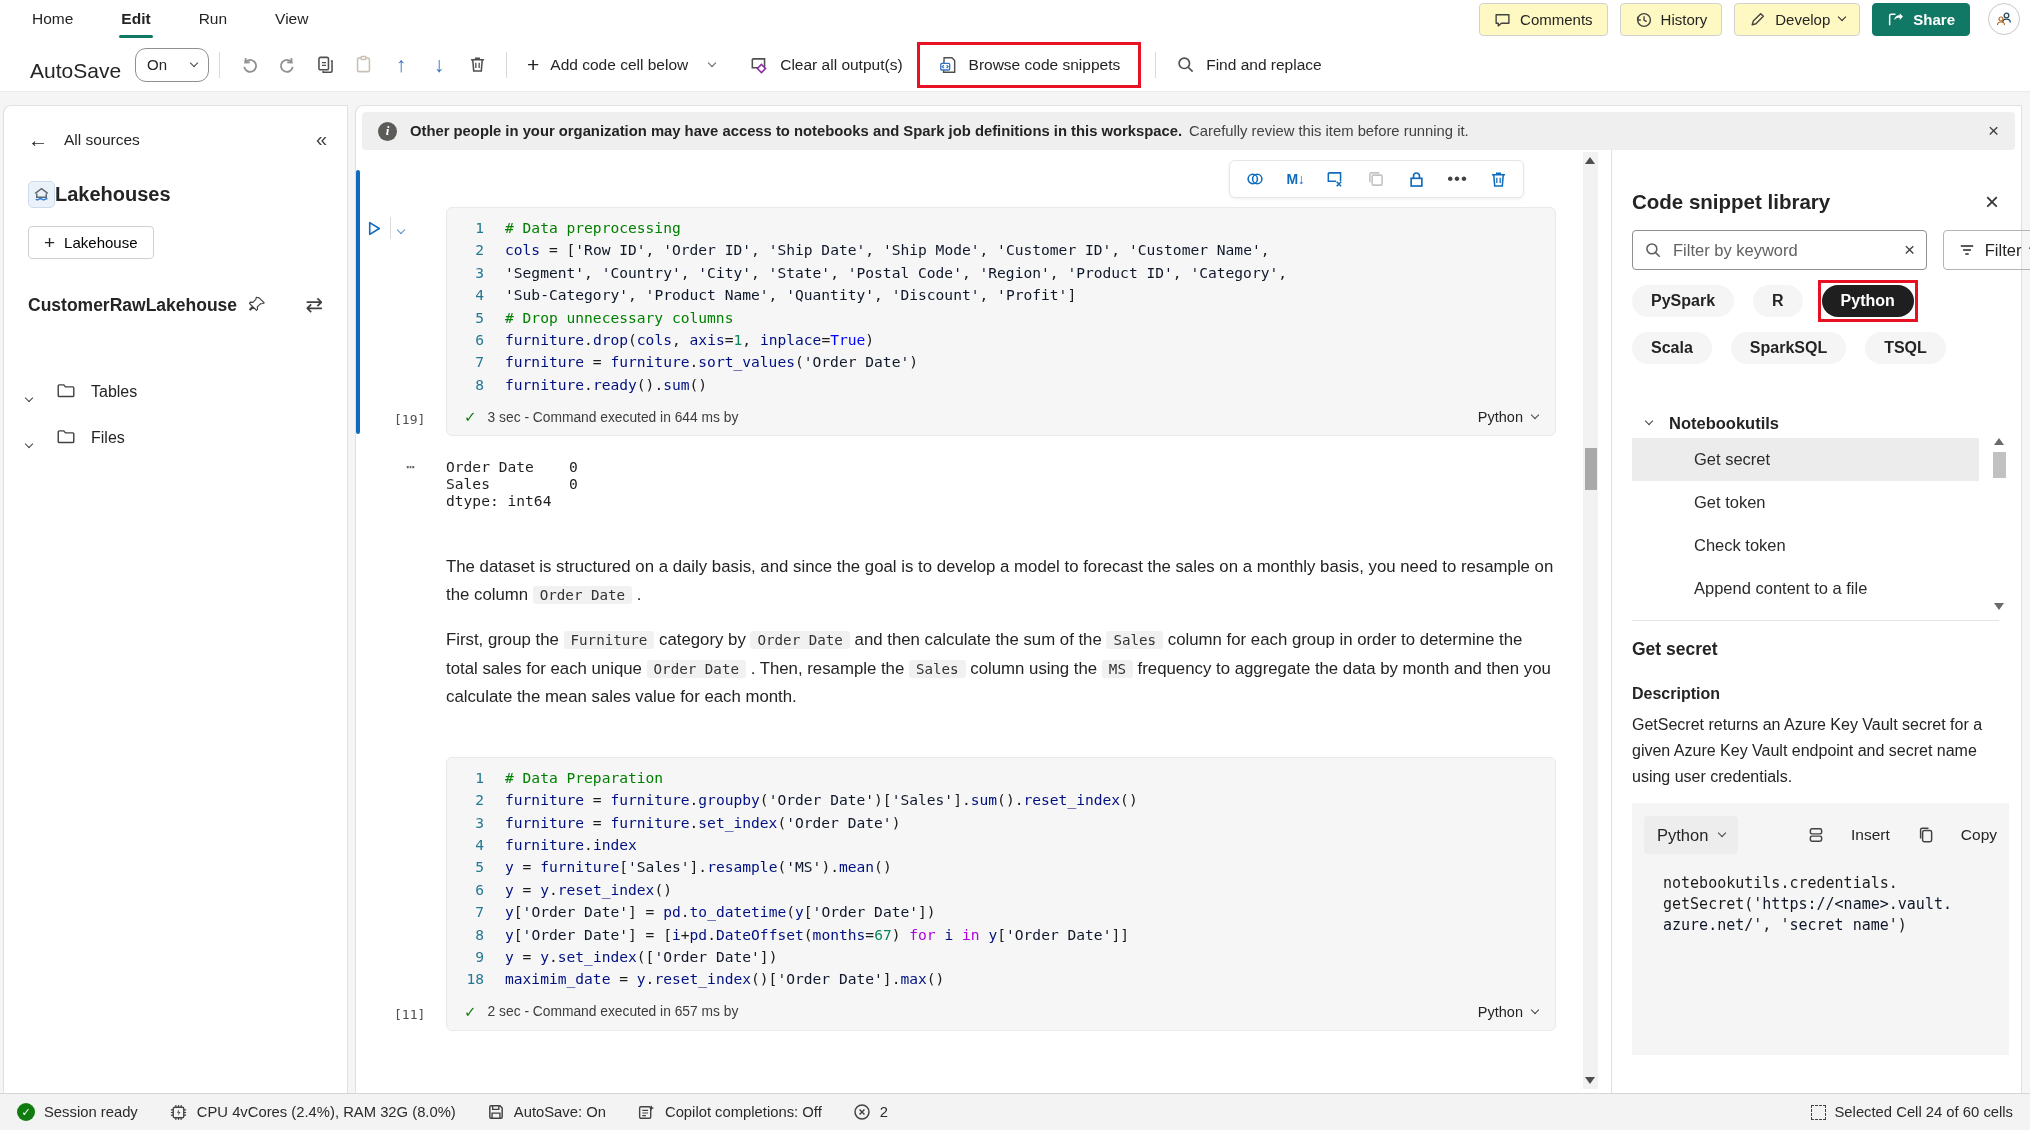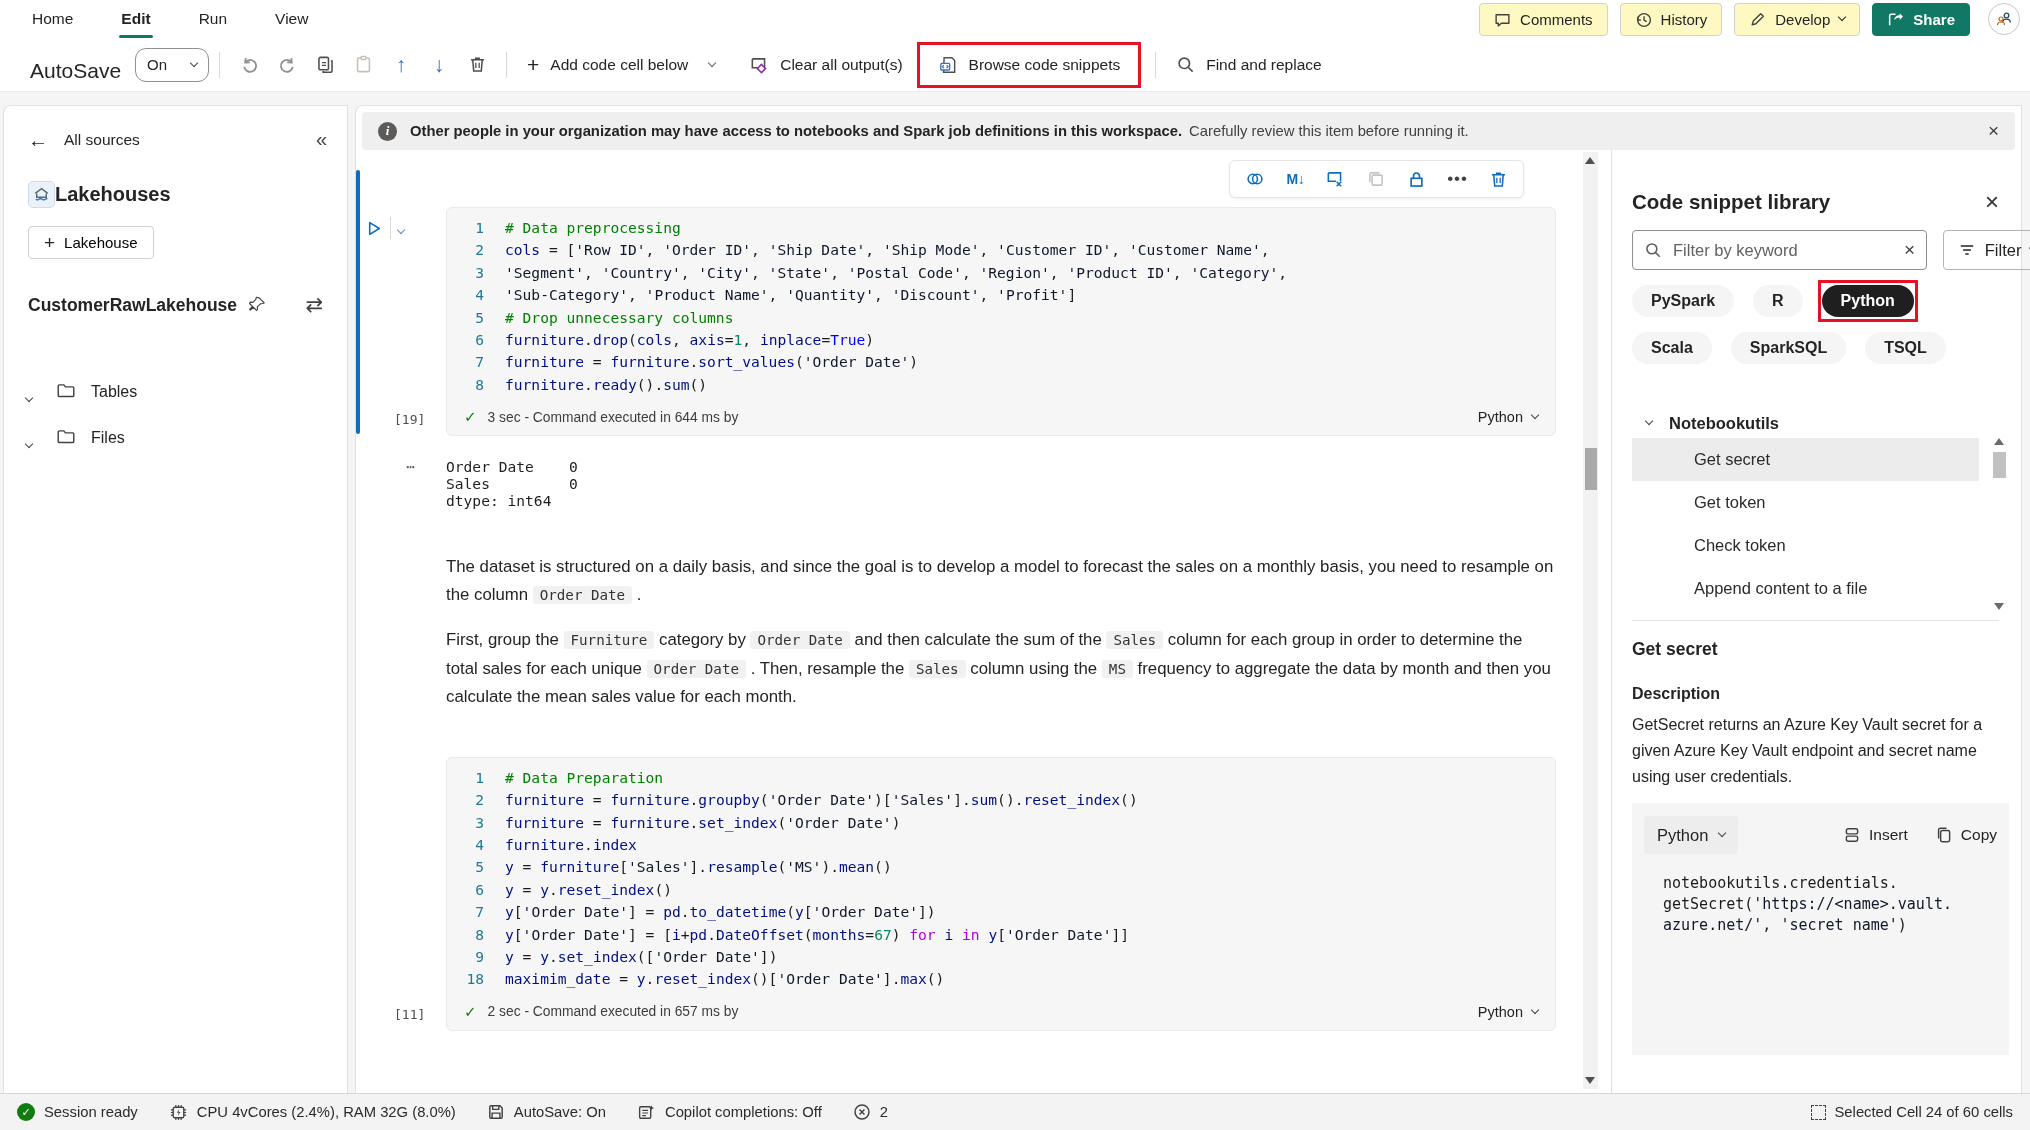--- a/index.html
+++ b/index.html
@@ -126,21 +126,21 @@
   .ps-down{bottom:0;border-top:7px solid #6b6b6b}
   .ps-thumb{position:absolute;left:1px;top:14px;width:13px;height:26px;background:#c1c1c1}
   .p-div{height:1px;background:#e4e4e4;margin:10px 22px 0 0}
   .d-title{font-size:17.5px;font-weight:700;margin-top:18px}
   .d-desc-h{font-size:16px;font-weight:700;margin-top:25px}
   .d-desc{font-size:16px;line-height:26px;margin-top:9px;padding-right:20px}
   .code-box{background:#f5f5f5;margin:13px 12px 0 0;padding:13px 12px;height:252px}
   .cb-head{display:flex;align-items:center}
   .cb-lang{background:#ededed;border-radius:4px;height:38px;padding:0 13px;display:flex;align-items:center;gap:11px;font-size:16.5px}
   .cb-actions{margin-left:auto;display:flex;gap:27px;font-size:15.5px;color:#242424}
-  .cb-act{display:flex;gap:8px}
+  .cb-act{display:flex;gap:26px}
   .cb-code{margin:19px 0 0 19px;font-family:"DejaVu Sans Mono","Liberation Mono",monospace;font-size:15px;line-height:21px;color:#1b1b1b;white-space:pre}
 
   
   .statusbar{height:37px;border-top:1px solid #d6d6d6;background:#f3f3f3;display:flex;align-items:center;padding:0 17px;gap:31px;font-size:14.8px;color:#2b2b2b}
   .st-item{display:flex;align-items:center;gap:9px;white-space:nowrap}
   .st-right{margin-left:auto}
   .sess-ico{width:18px;height:18px;border-radius:50%;background:#107c10;color:#fff;font-size:11px;display:flex;align-items:center;justify-content:center}
   .dash-box{width:15px;height:15px;border:1.6px dashed #424242}
   .gray-ic{color:#424242}
 </style>

